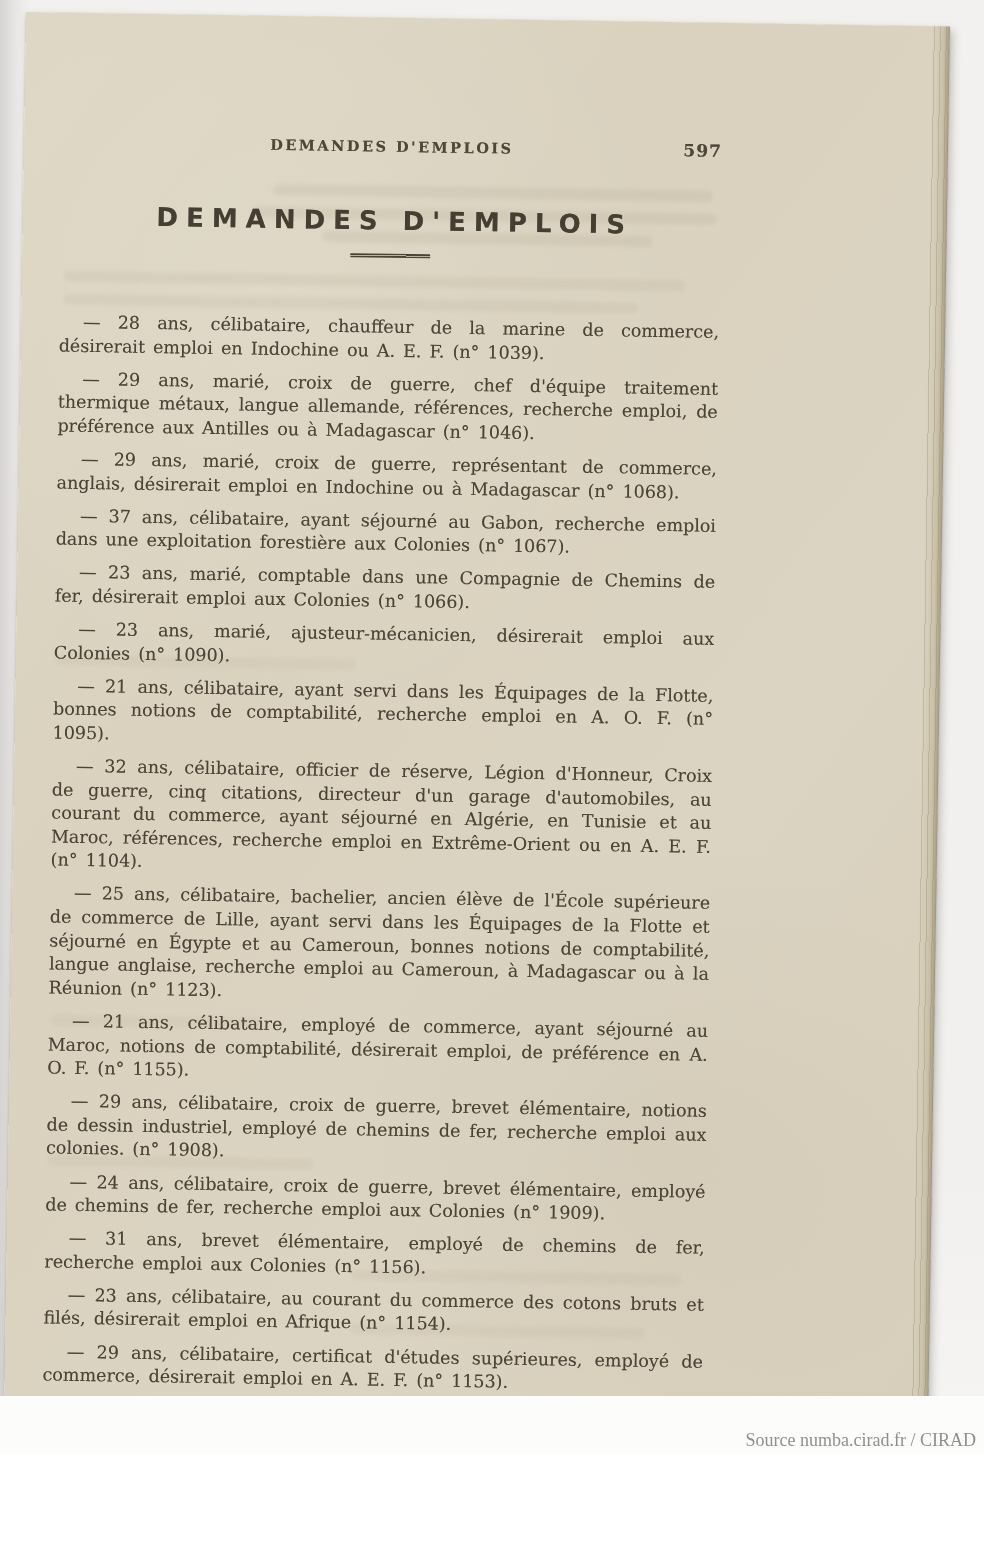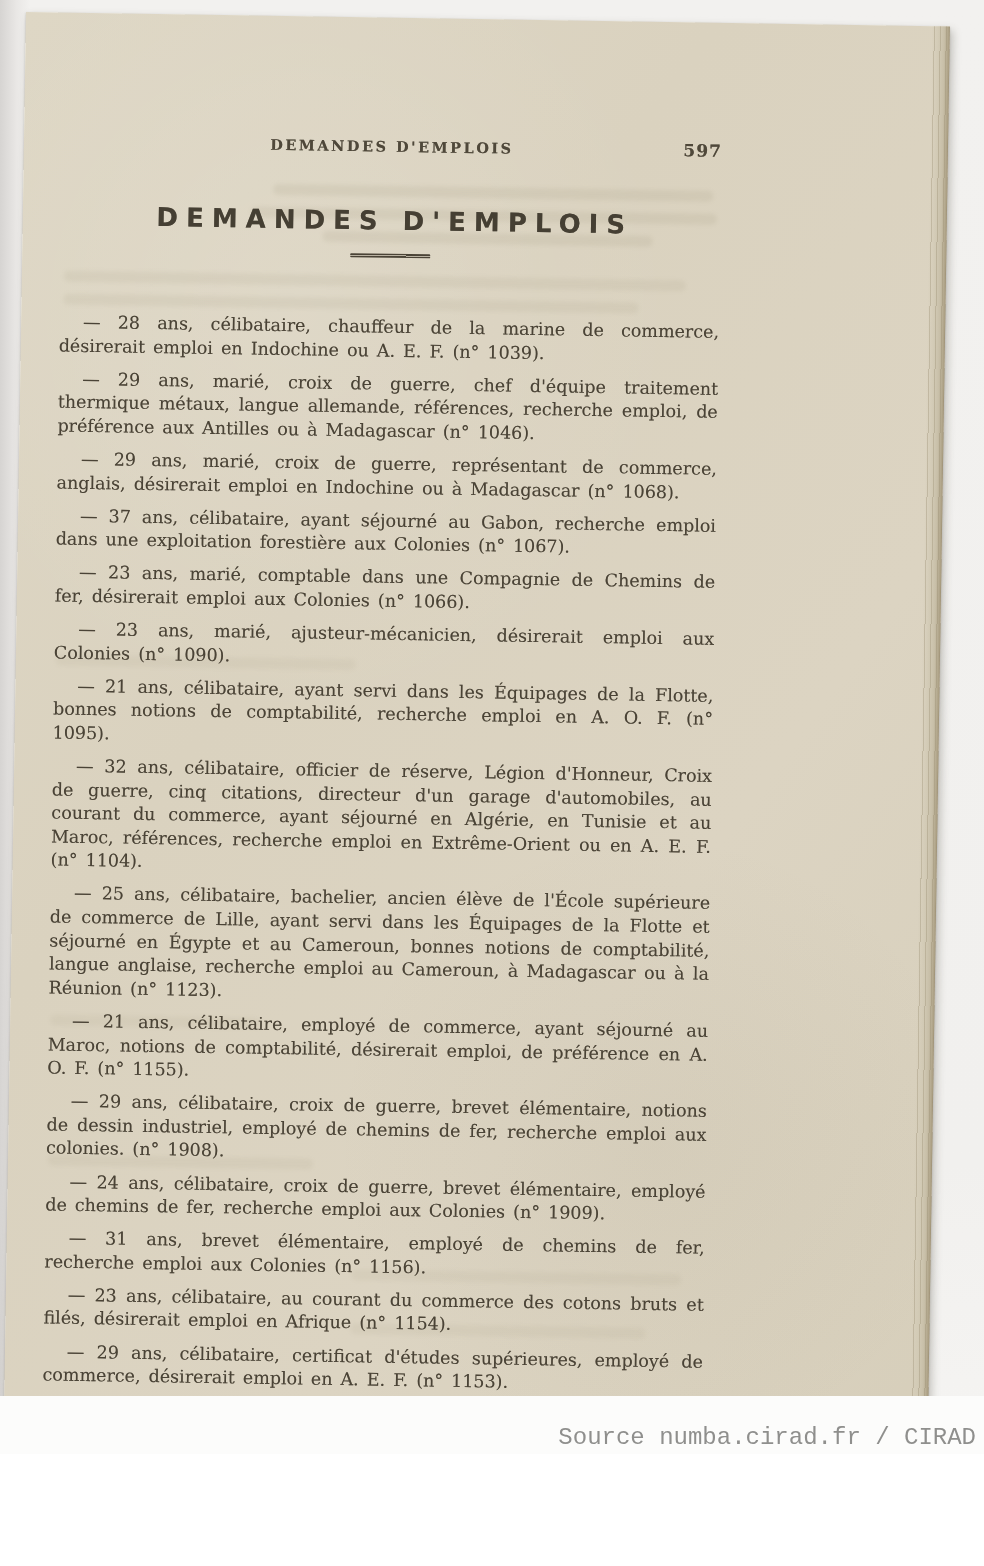--- a/index.html
+++ b/index.html
@@ -103,22 +103,22 @@
     word-spacing: 2.5px;
     margin-bottom: 9.5px;
     hyphens: auto; -webkit-hyphens: auto;
     color: #4a4336;
     text-shadow: 0 0 0.5px rgba(74,67,54,0.45);
   }
 
   
   .attribution {
     position: absolute; right: 8px; bottom: 3px;
-    font-family: Liberation Mono, monospace;
-    font-size: 24px; color: #8f8f8d;
+    font-family: Liberation Serif, serif;
+    font-size: 18px; color: #8f8f8d;
     z-index: 5;
   }
 </style>
 </head>
 <body>
 
 <div class="stage">
 
   <div class="paper">
 

